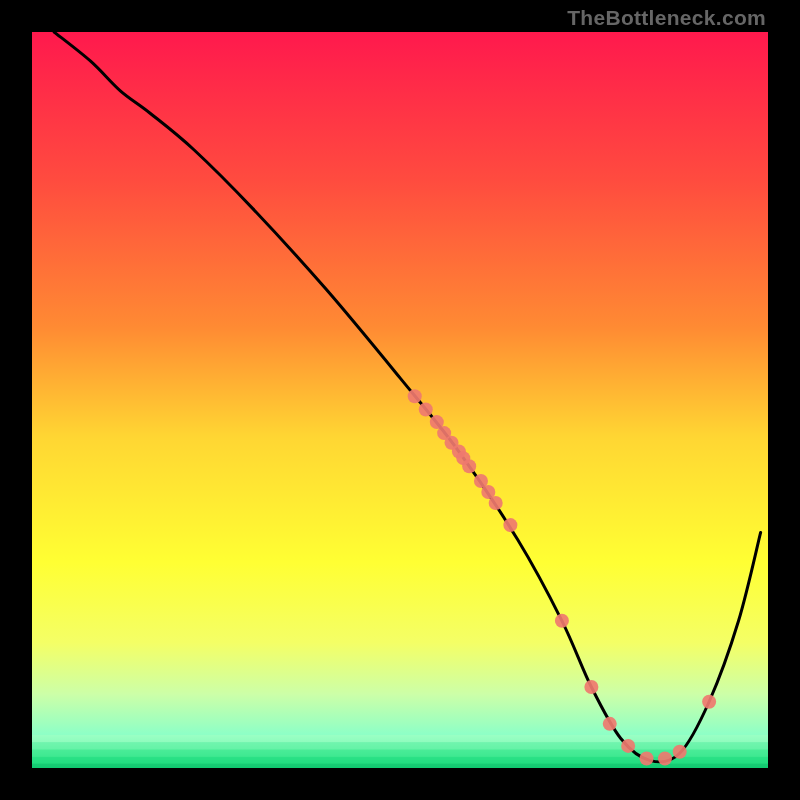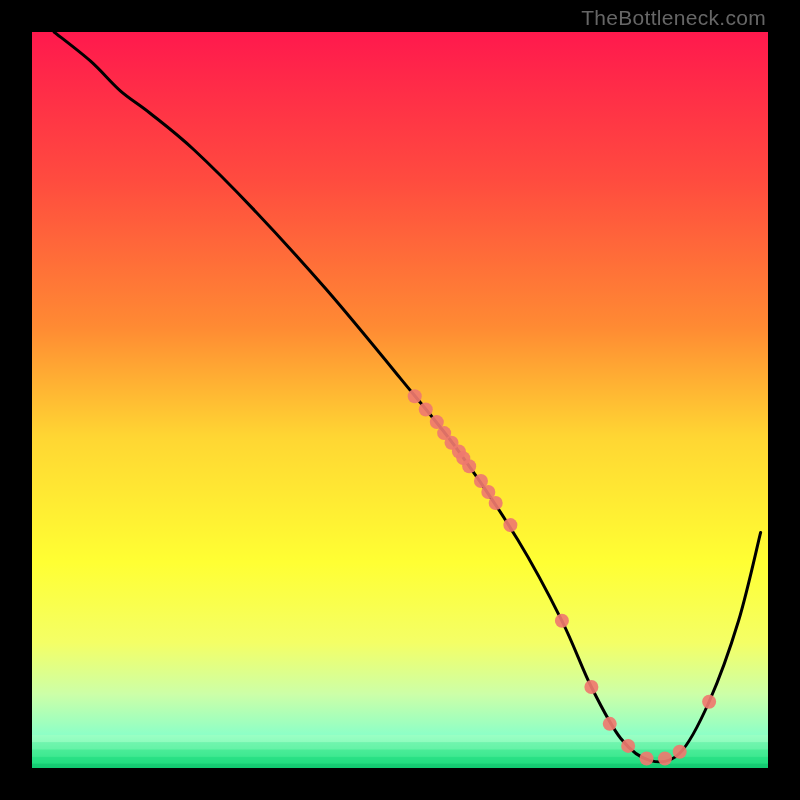--- a/index.html
+++ b/index.html
@@ -22,21 +22,21 @@
     top: 32px;
     width: 736px;
     height: 736px;
   }
   .attrib {
     position: absolute;
     right: 34px;
     top: 6px;
     color: #666666;
     font-size: 21px;
-    font-weight: 400;
+    font-weight: 700;
     letter-spacing: 0.3px;
   }
   svg { display: block; }
 </style>
 </head>
 <body>
 
 <div class="stage">
   <div class="attrib">TheBottleneck.com</div>
   <div class="plot">

